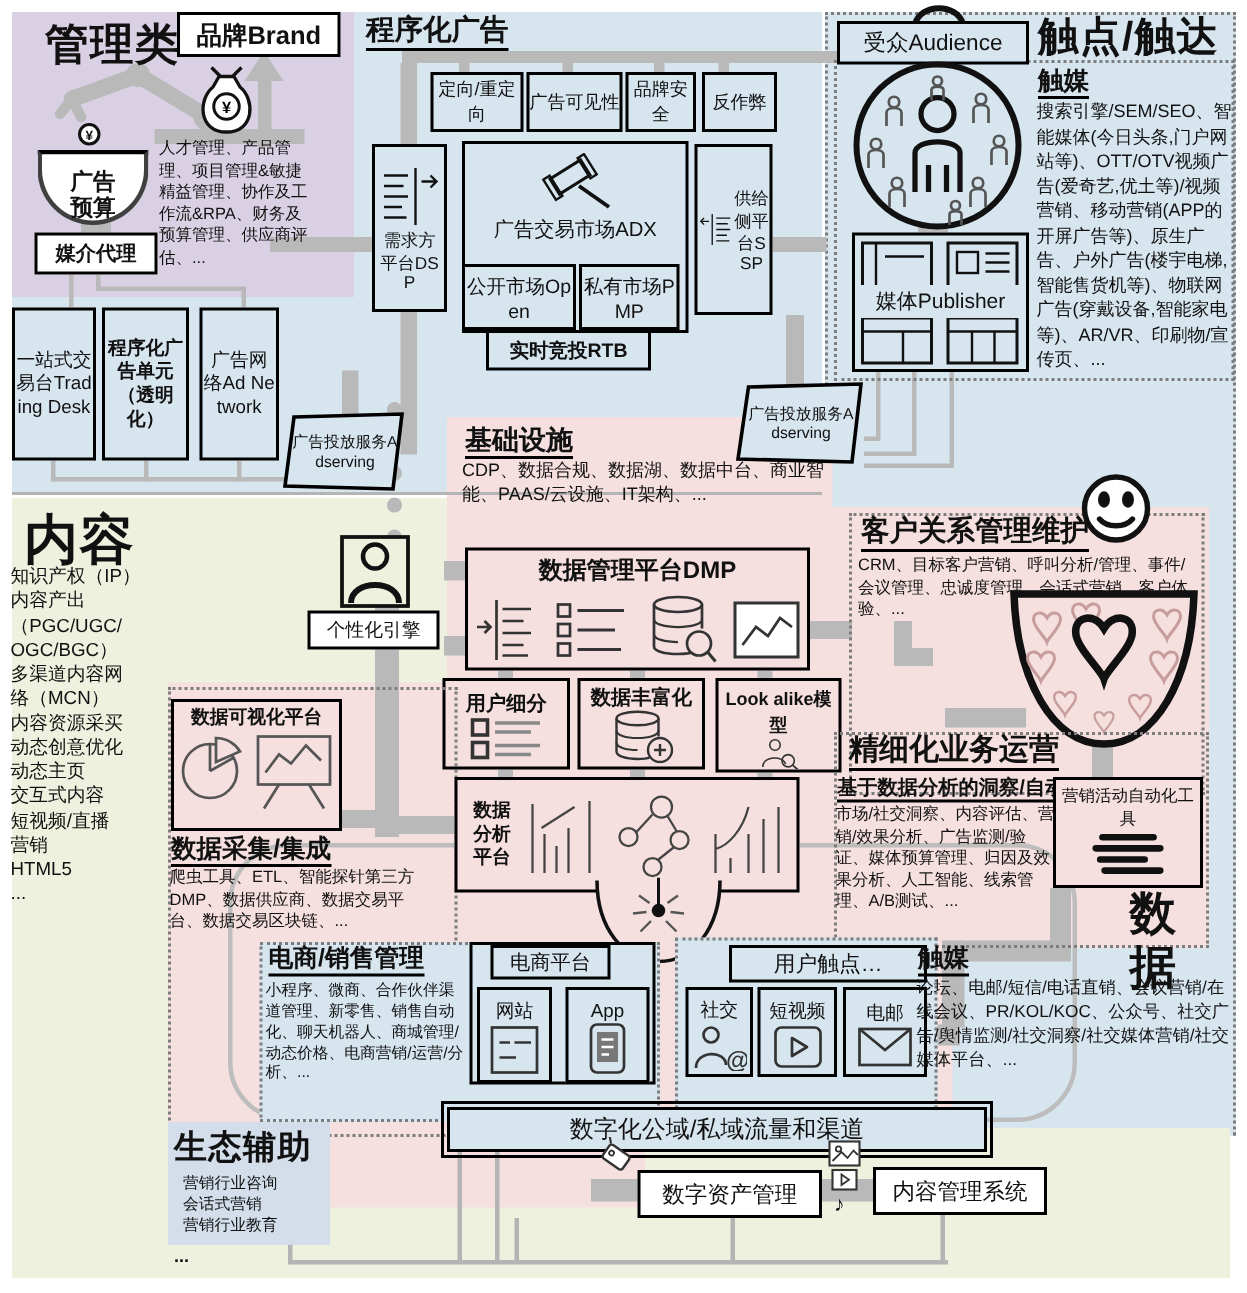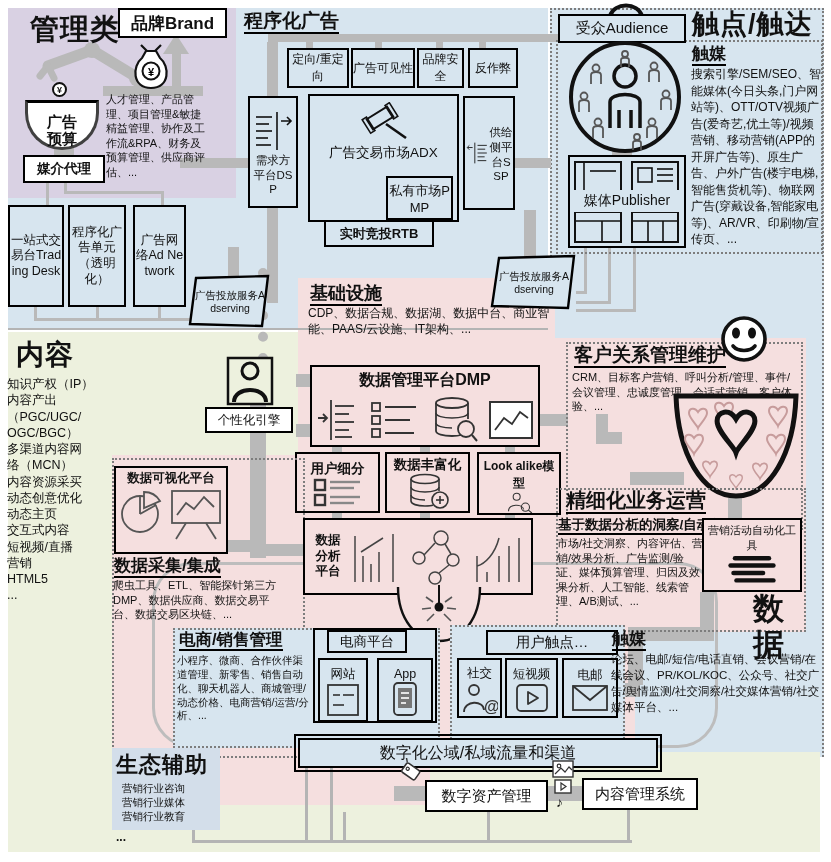--- a/index.html
+++ b/index.html
@@ -132,21 +132,21 @@
     <span class="ttl-md cjk-wrap" style="width:36px;font-size:15px;line-height:1.1;text-align:center;">广告预算</span>
   </div>
   <div class="abs body-txt cjk-wrap" style="left:106px;top:92px;width:103px;height:98px;font-size:11px;">人才管理、产品管理、项目管理&amp;敏捷精益管理、协作及工作流&amp;RPA、财务及预算管理、供应商评估、...</div>
   <div class="box" style="left:23px;top:155px;width:82px;height:28px;background:#fff;font-size:13.5px;font-weight:bold;">
       <span>媒介代理</span>
     </div>
 
   <div class="box cjk-wrap" style="left:8px;top:205px;width:56px;height:102px;background:#d7e5ef;font-size:12.5px;line-height:1.25;">
       <span>一站式交易台Trading Desk</span>
     </div>
-  <div class="box cjk-wrap" style="left:68px;top:205px;width:58px;height:102px;background:#d7e5ef;font-size:12.5px;line-height:1.25;">
+  <div class="box cjk-wrap" style="left:68px;top:205px;width:58px;height:102px;background:#d7e5ef;font-size:12.5px;line-height:1.25;font-weight:bold;">
       <span>程序化广告单元（透明化）</span>
     </div>
   <div class="box cjk-wrap" style="left:133px;top:205px;width:53px;height:102px;background:#d7e5ef;font-size:12.5px;line-height:1.25;">
       <span>广告网络Ad Network</span>
     </div>
 
   <svg class="abs" style="left:188px;top:274px;" width="84" height="56" viewBox="0 0 84 56">
     <polygon points="8,4 80,2 74,52 2,50" fill="#d7e5ef" stroke="#000" stroke-width="2.4"></polygon>
   </svg>
   <div class="abs lbl cjk-wrap" style="left:194px;top:282px;width:72px;height:40px;font-size:10.5px;line-height:1.2;">广告投放服务Adserving</div>
@@ -186,20 +186,23 @@
     <svg width="56" height="42" viewBox="0 0 56 42">
       <g transform="rotate(-32 24 16)">
         <rect x="12" y="10" width="24" height="12" fill="none" stroke="#111" stroke-width="2"></rect>
         <rect x="8" y="8" width="5" height="16" fill="none" stroke="#111" stroke-width="1.6"></rect>
         <rect x="35" y="8" width="5" height="16" fill="none" stroke="#111" stroke-width="1.6"></rect>
       </g>
       <line x1="30" y1="22" x2="50" y2="36" stroke="#111" stroke-width="2.6"></line>
     </svg>
     <span>广告交易市场ADX</span>
   </div>
+  <div class="box cjk-wrap" style="left:308px;top:176px;width:76px;height:44px;background:#d7e5ef;font-size:13px;">
+      <span>公开市场Open</span>
+    </div>
   <div class="box cjk-wrap" style="left:386px;top:176px;width:67px;height:44px;background:#d7e5ef;font-size:13px;align-items:center;">
       <span>私有市场PMP</span>
     </div>
   <div class="box" style="left:324px;top:220px;width:110px;height:27px;background:#d7e5ef;font-size:13px;font-weight:bold;">
       <span>实时竞投RTB</span>
     </div>
 
   <div class="box" style="left:463px;top:96px;width:52px;height:114px;background:#d7e5ef;flex-direction:row;font-size:11.5px;">
     <svg width="44" height="44" viewBox="0 0 44 44">
       <path d="M14,12 L5,12 M8,8 L4,12 L8,16" fill="none" stroke="#111" stroke-width="1.6"></path>
@@ -261,21 +264,21 @@
         <line x1="76" y1="62" x2="76" y2="83" stroke="#111" stroke-width="1.6"></line>
         <line x1="91" y1="62" x2="91" y2="83" stroke="#111" stroke-width="1.6"></line>
     </svg>
   </div>
   <div class="abs lbl" style="left:570px;top:190px;width:114px;height:22px;font-size:14px;background:#d7e5ef;">媒体Publisher</div>
 
   <div class="abs ttl-xl" style="left:692px;top:6px;font-size:27px;">触点/触达</div>
   <div class="abs" style="left:692px;top:44px;font-size:17px;font-weight:bold;"><span class="ul">触媒</span></div>
   <div class="abs body-txt cjk-wrap" style="left:691px;top:66px;width:134px;height:270px;font-size:12px;line-height:1.38;">搜索引擎/SEM/SEO、智能媒体(今日头条,门户网站等)、OTT/OTV视频广告(爱奇艺,优土等)/视频营销、移动营销(APP的开屏广告等)、原生广告、户外广告(楼宇电梯,智能售货机等)、物联网广告(穿戴设备,智能家电等)、AR/VR、印刷物/宣传页、...</div>
 
-  <div class="abs ttl-xl" style="left:16px;top:336px;font-size:28px;">内容</div>
+  <div class="abs ttl-xl" style="left:16px;top:336px;font-size:36px;">内容</div>
   <div class="abs body-txt preline" style="left:7px;top:376px;width:100px;font-size:12.5px;line-height:1.3;">知识产权（IP）
 内容产出
 （PGC/UGC/
 OGC/BGC）
 多渠道内容网
 络（MCN）
 内容资源采买
 动态创意优化
 动态主页
 交互式内容
@@ -524,21 +527,21 @@
   <div class="abs" style="left:612px;top:629px;font-size:17px;font-weight:bold;"><span class="ul">触媒</span></div>
   <div class="abs body-txt cjk-wrap" style="left:611px;top:652px;width:214px;height:98px;font-size:11.5px;line-height:1.38;">论坛、电邮/短信/电话直销、会议营销/在线会议、PR/KOL/KOC、公众号、社交广告/舆情监测/社交洞察/社交媒体营销/社交媒体平台、...</div>
 
   <div class="abs" style="left:298px;top:738px;width:360px;height:30px;background:#d7e5ef;border:2px solid #000;outline:2px solid #000;outline-offset:2px;display:flex;align-items:center;justify-content:center;">
     <span style="font-size:16px;">数字化公域/私域流量和渠道</span>
   </div>
 
   <div class="abs" style="left:112px;top:748px;width:108px;height:82px;background:#d3deea;padding:2px 0 0 4px;box-sizing:border-box;">
     <div style="font-size:22px;font-weight:bold;letter-spacing:1px;">生态辅助</div>
     <div style="font-size:10.5px;margin-left:6px;margin-top:2px;">营销行业咨询</div>
-    <div style="font-size:10.5px;margin-left:6px;">营销行业媒体</div>
+    <div style="font-size:10.5px;margin-left:6px;">会话式营销</div>
     <div style="font-size:10.5px;margin-left:6px;">营销行业教育</div>
   </div>
   <div class="abs" style="left:116px;top:830px;font-size:12px;font-weight:bold;">...</div>
 
   <svg class="abs" style="left:398px;top:758px;" width="26" height="26" viewBox="0 0 26 26">
     <g transform="rotate(35 13 13)">
       <rect x="5" y="8" width="16" height="11" rx="2" fill="#fff" stroke="#333" stroke-width="1.6"></rect>
       <circle cx="9" cy="13" r="1.6" fill="none" stroke="#333" stroke-width="1.2"></circle>
       <line x1="5" y1="8" x2="1" y2="4" stroke="#333" stroke-width="1.4"></line>
     </g>

